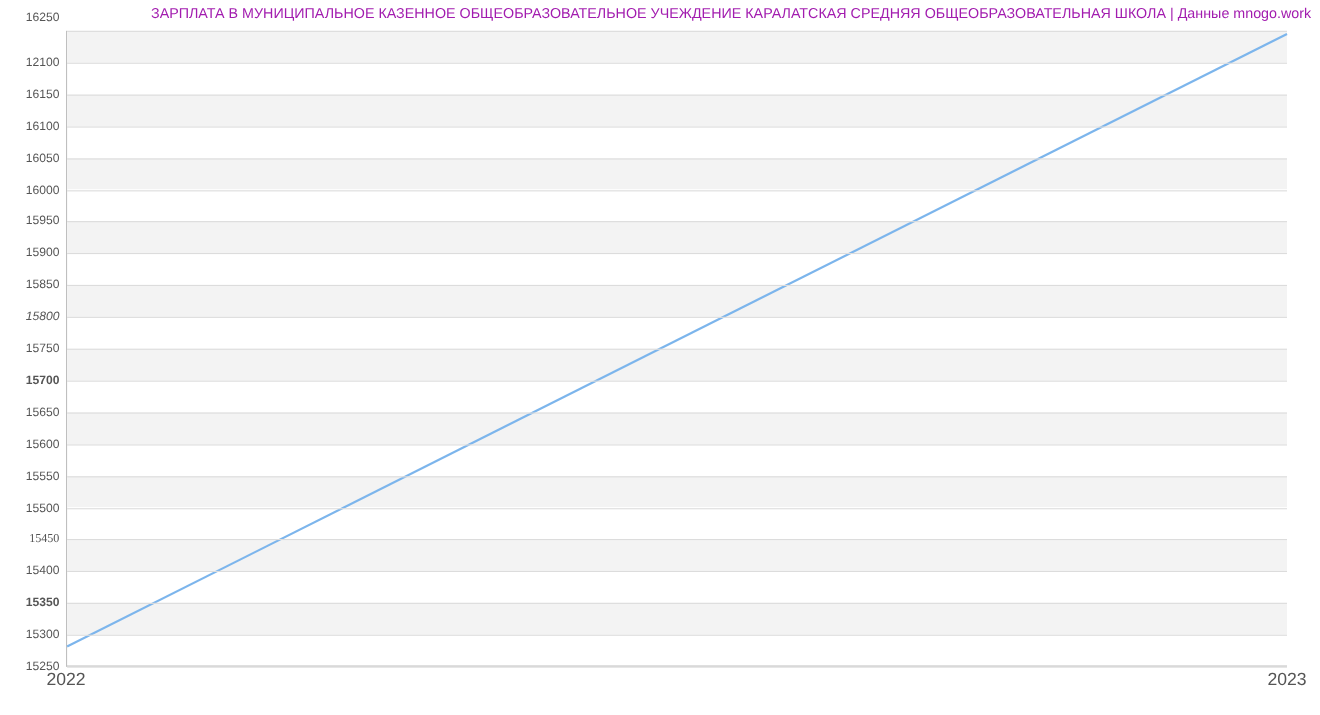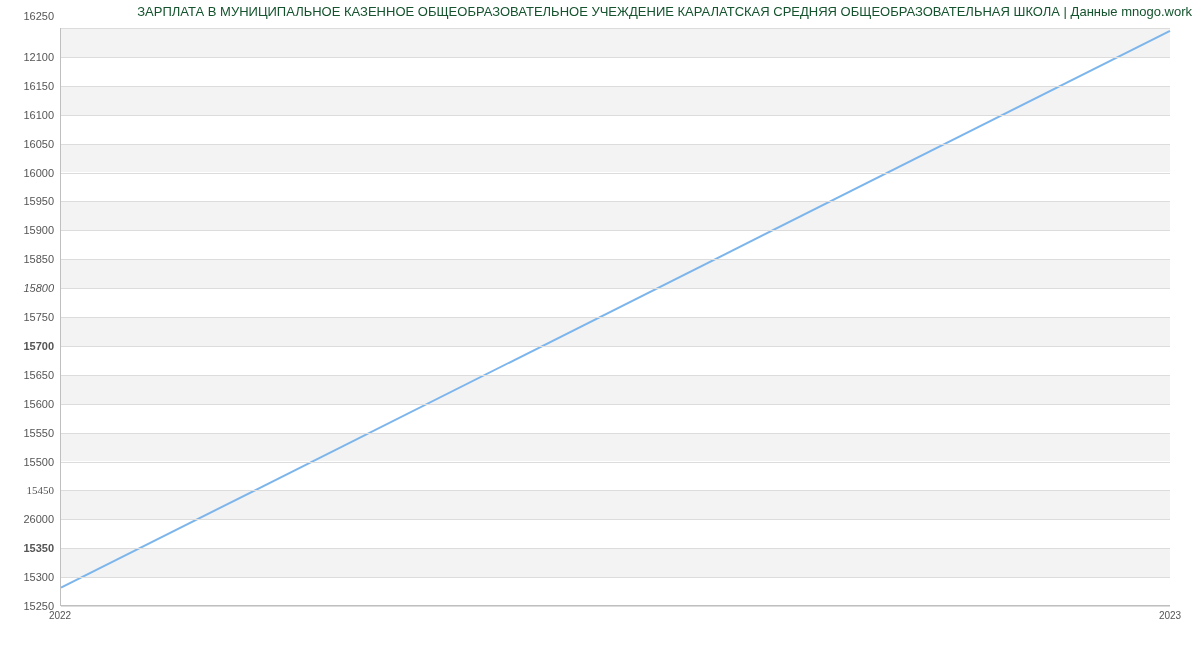--- a/index.html
+++ b/index.html
@@ -16,21 +16,21 @@
     width: 1200px;
     height: 650px;
   }
   .title {
     position: absolute;
     top: 4px;
     left: 0;
     right: 8px;
     text-align: right;
     font-size: 13px;
-    color: #14532d;
+    color: #a21caf;
     white-space: nowrap;
     overflow: hidden;
   }
   .plot {
     position: absolute;
     left: 60px;
     top: 28px;
     width: 1110px;
     height: 578px;
     border-left: 1px solid #bfbfbf;
@@ -55,21 +55,21 @@
     right: 1146px; 
     transform: translateY(-50%);
     font-size: 11px;
     color: #555;
     text-align: right;
     width: 48px;
   }
   .x-tick {
     position: absolute;
     top: 610px;
-    font-size: 10px;
+    font-size: 16px;
     color: #555;
     transform: translateX(-50%);
   }
   svg.line-layer {
     position: absolute;
     left: 0;
     top: 0;
     width: 100%;
     height: 100%;
     overflow: visible;
@@ -117,21 +117,21 @@
       <div class="gridline" style="top: 144.5px;"></div>
       <div class="gridline" style="top: 115.6px;"></div>
       <div class="gridline" style="top: 86.7px;"></div>
       <div class="gridline" style="top: 57.8px;"></div>
       <div class="gridline" style="top: 28.9px;"></div>
       <div class="gridline" style="top: 0px;"></div>
     </div>
 <div class="y-tick" style="top: 606px;">15250</div>
     <div class="y-tick" style="top: 577.1px;">15300</div>
     <div class="y-tick" style="top: 548.2px; font-weight: bold;">15350</div>
-    <div class="y-tick" style="top: 519.3px;">26000</div>
+    <div class="y-tick" style="top: 519.3px;">15400</div>
     <div class="y-tick" style="top: 490.4px; font-family: Liberation Serif, serif;">15450</div>
     <div class="y-tick" style="top: 461.5px;">15500</div>
     <div class="y-tick" style="top: 432.6px;">15550</div>
     <div class="y-tick" style="top: 403.7px;">15600</div>
     <div class="y-tick" style="top: 374.8px;">15650</div>
     <div class="y-tick" style="top: 345.9px; font-weight: bold;">15700</div>
     <div class="y-tick" style="top: 317px;">15750</div>
     <div class="y-tick" style="top: 288.1px; font-style: italic;">15800</div>
     <div class="y-tick" style="top: 259.2px;">15850</div>
     <div class="y-tick" style="top: 230.3px;">15900</div>

